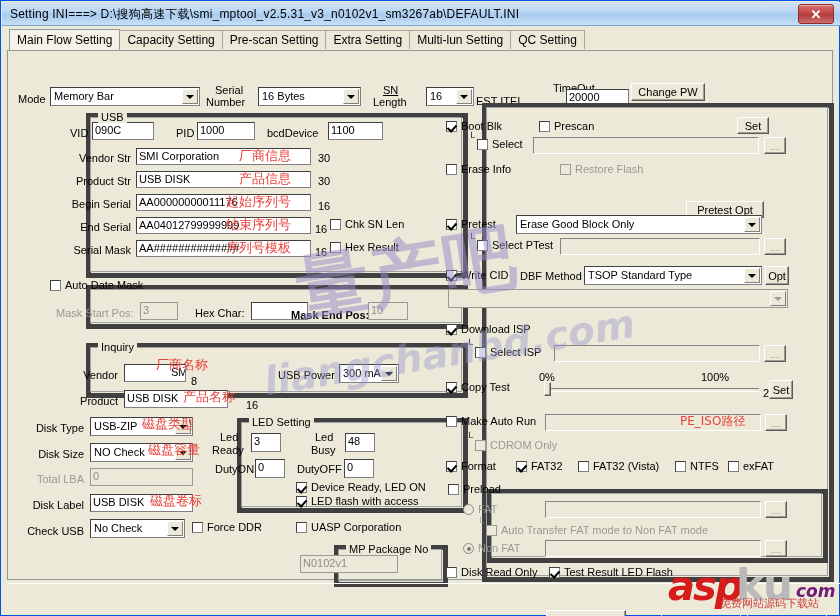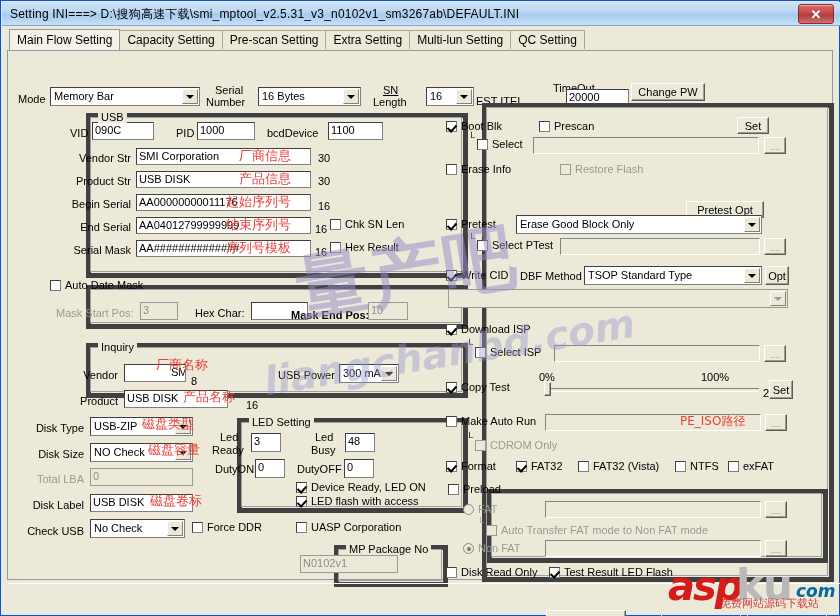--- a/index.html
+++ b/index.html
@@ -187,21 +187,21 @@
   .logo .asp{
     position:absolute;left:0;top:0;color:#d61b1b;font-weight:bold;
     font-size:40px;font-style:italic;font-family:"DejaVu Sans",sans-serif;
     letter-spacing:-2px;
   }
   .logo .ku{
     position:absolute;left:68px;top:-2px;color:#b9b9b9;font-weight:bold;
     font-size:42px;font-family:"DejaVu Sans",sans-serif;letter-spacing:-1px;
   }
   .logo .com{
-    position:absolute;left:128px;top:18px;color:#0369a1;font-weight:bold;
+    position:absolute;left:128px;top:18px;color:#701a75;font-weight:bold;
     font-size:17px;font-style:italic;font-family:"DejaVu Sans",sans-serif;
   }
   .logo .cnsub{
     position:absolute;left:52px;top:33px;color:#cf4040;font-size:11px;
     font-family:"DejaVu Sans",sans-serif;white-space:nowrap;
   }
   .bottombar{
     position:absolute;left:4px;top:556px;width:832px;height:1px;
     border-top:1px solid #fff;border-bottom:0;
   }

